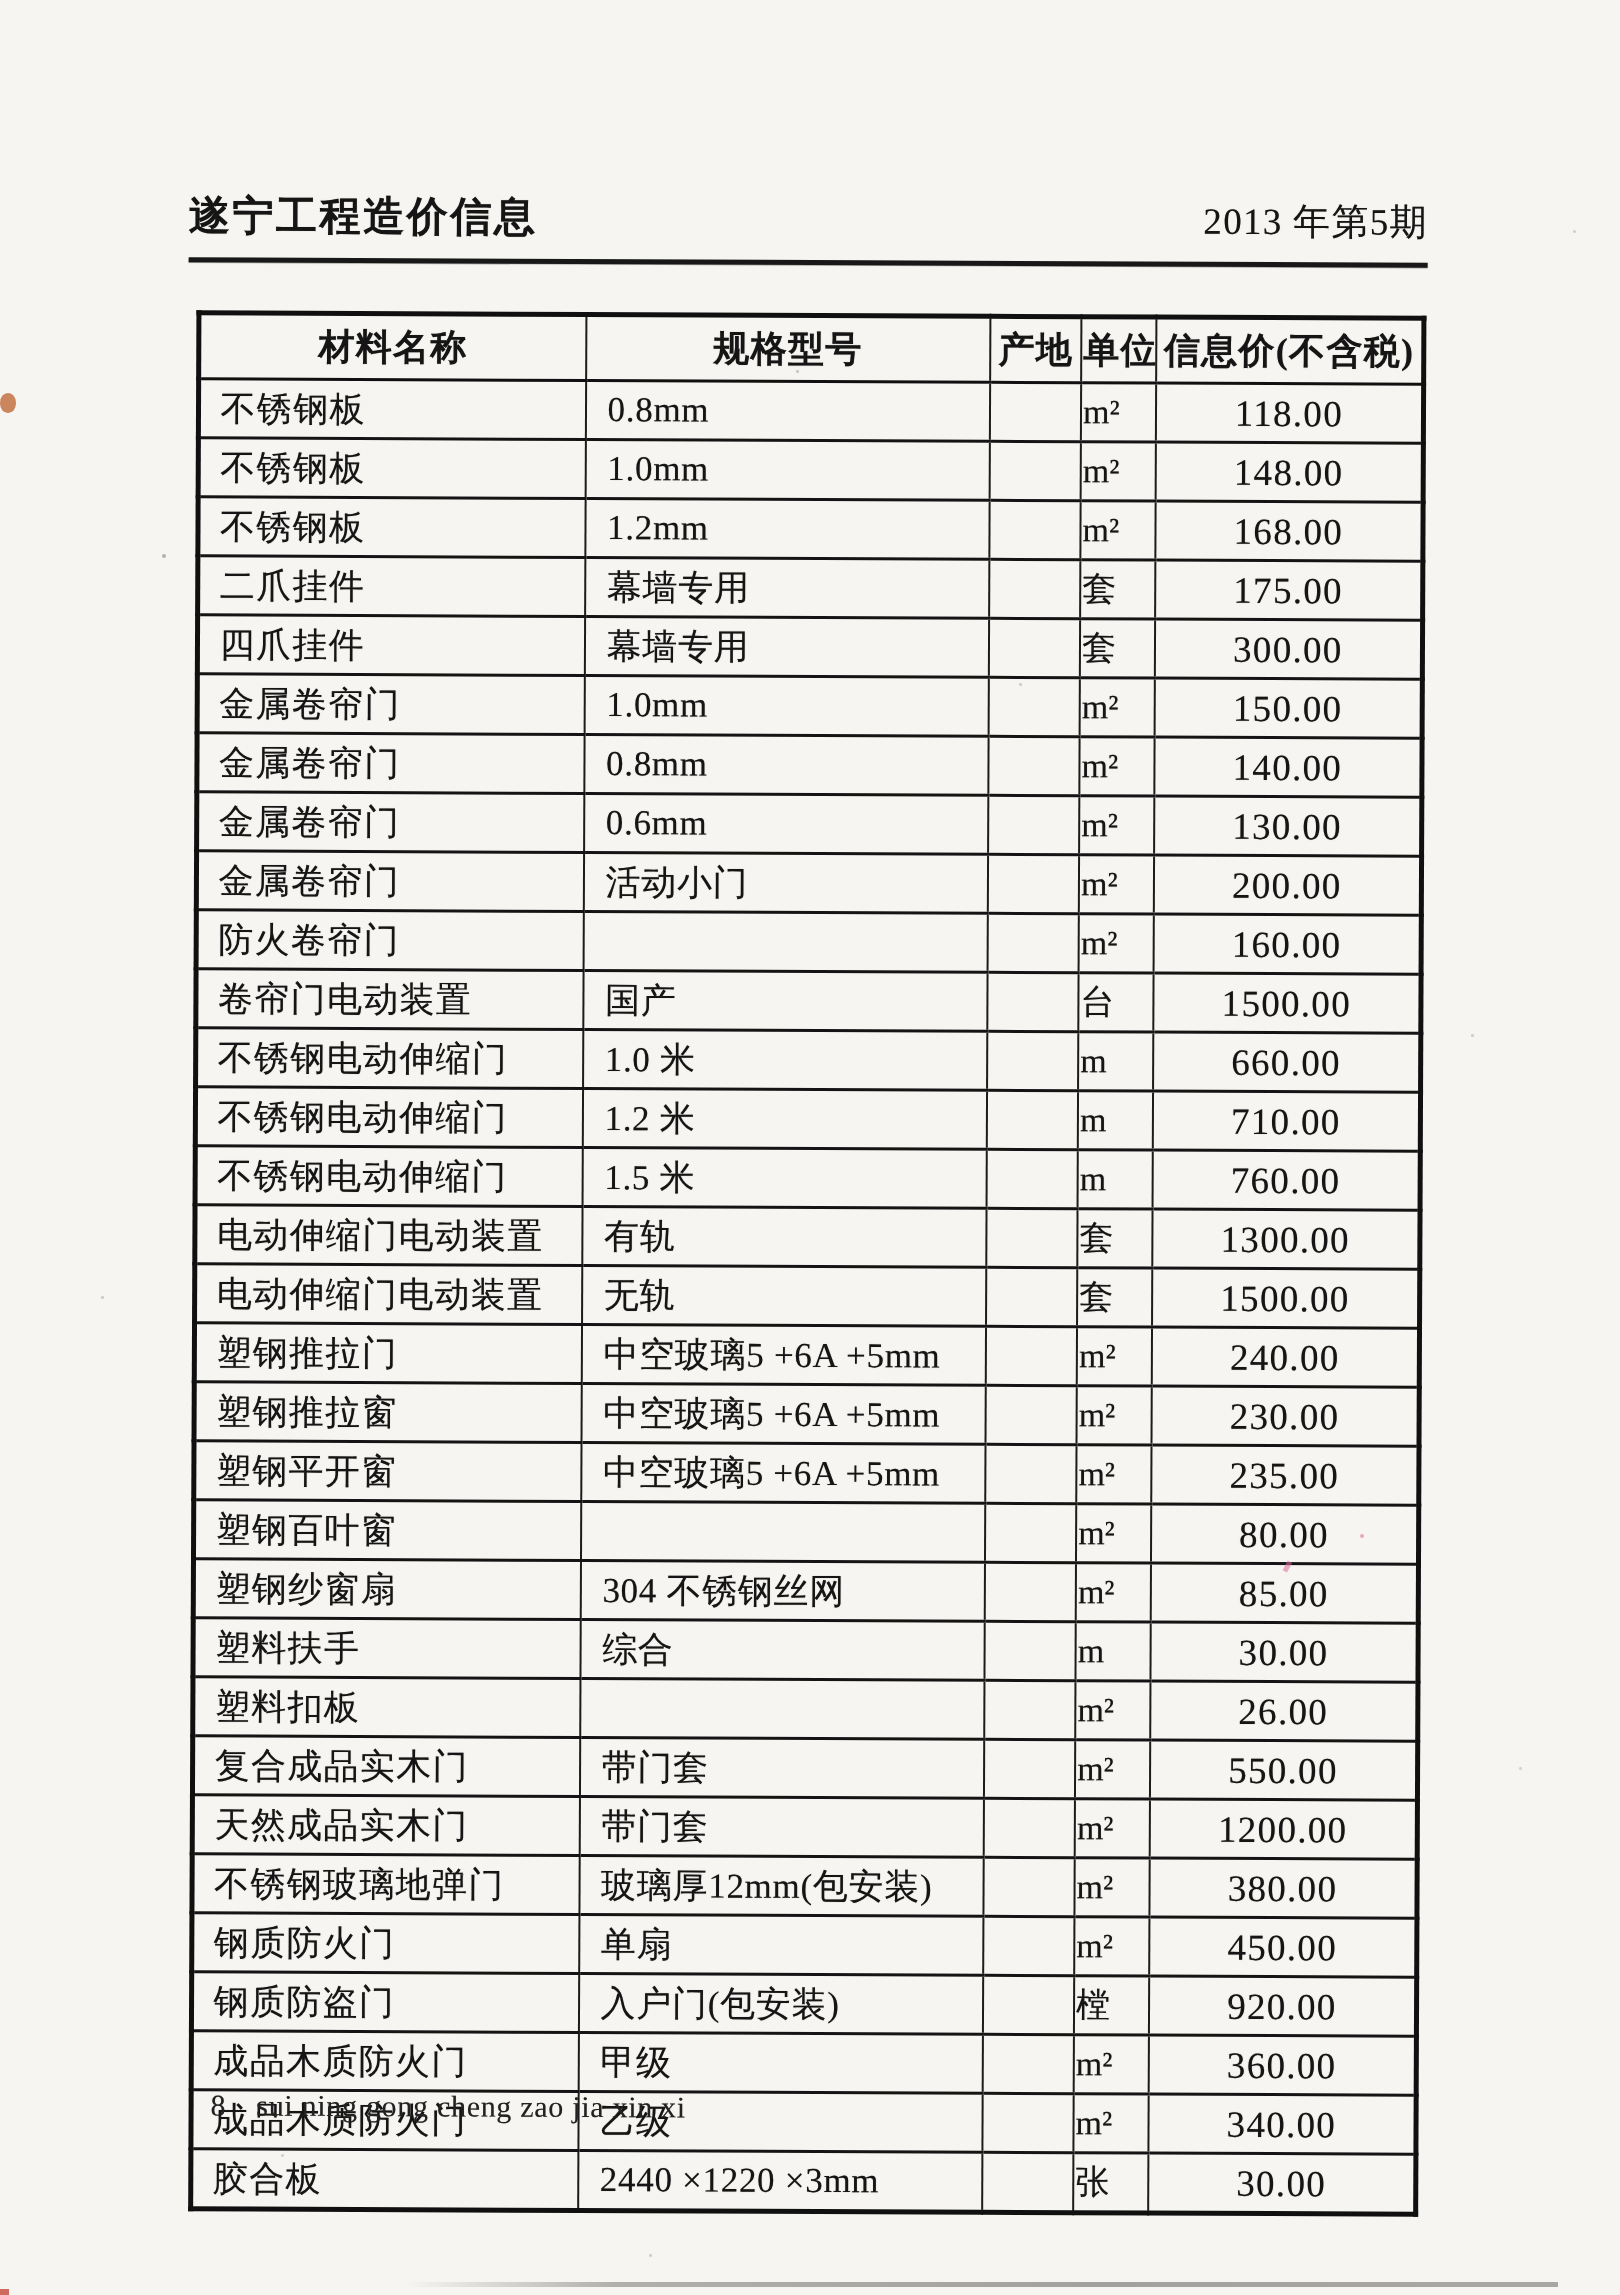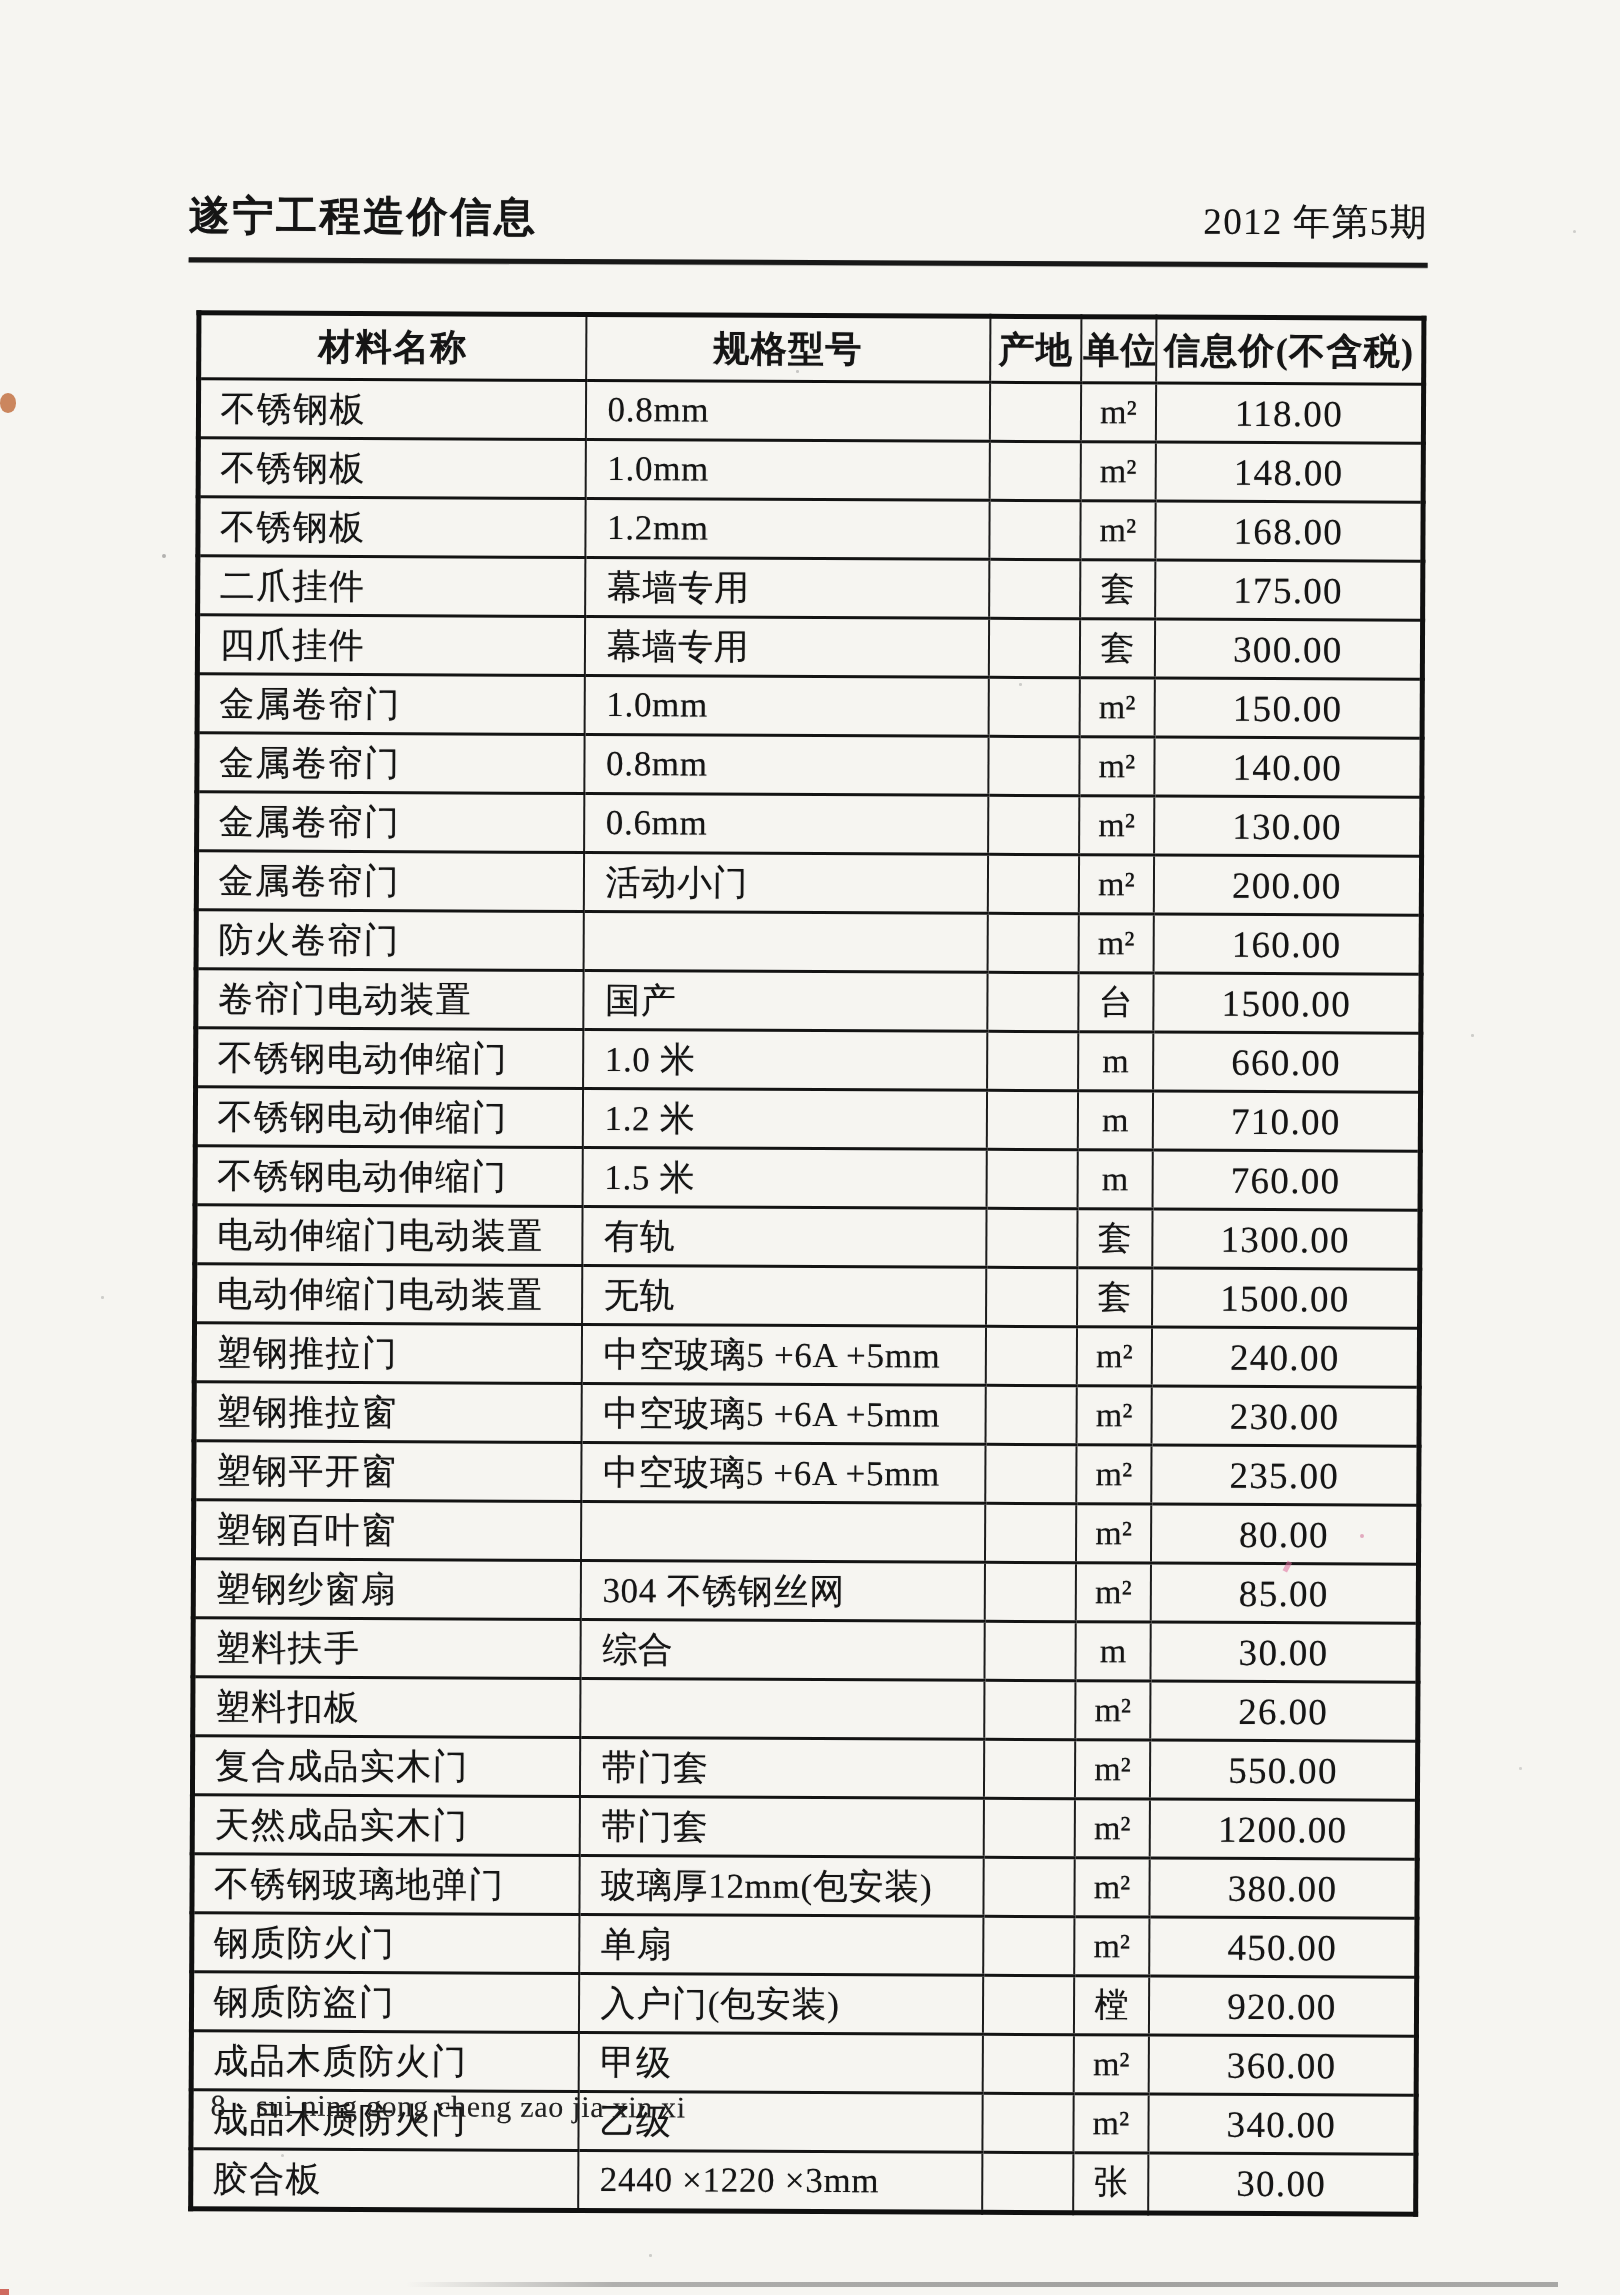--- a/index.html
+++ b/index.html
@@ -41,21 +41,21 @@
     letter-spacing:1.3px;vertical-align:middle;
   }
   td{
     height:54px;font-size:35px;vertical-align:middle;
     border-top:3.3px solid #141414;border-right:2px solid #1c1c1c;
   }
   th:last-child,td:last-child{border-right:none;}
   td.c0{padding-left:19.6px;letter-spacing:1.3px;}
   td.c1{padding-left:21px;letter-spacing:0.7px;}
   td.c2{text-align:center;}
-  td.c3{text-align:center;font-size:34px;}
+  td.c3{font-size:34px;}
   td.c4{text-align:center;font-size:37px;letter-spacing:1.3px;}
   
   .doc-footer{
     position:absolute;left:216px;top:2091px;font-size:30px;color:#222;
     letter-spacing:0.7px;text-shadow:0 0 0.7px rgba(20,20,20,.4);
   }
   .doc-footer .pagenum{margin-right:30px;}
   
   .artifact{position:absolute;pointer-events:none;}
   .speck-orange{left:0px;top:393px;width:15.7px;height:19.6px;border-radius:50%;
@@ -83,21 +83,21 @@
   }
 </style>
 </head>
 <body>
 
 <div class="page">
   <div class="tilt">
 
     <div class="doc-header">
       <div class="doc-title">遂宁工程造价信息</div>
-      <div class="doc-issue">2012 年第5期</div>
+      <div class="doc-issue">2013 年第5期</div>
     </div>
     <div class="header-rule"></div>
 
     <div class="table-wrap">
       <table>
         <colgroup>
           <col style="width:31.6%">
           <col style="width:33.0%">
           <col style="width:7.45%">
           <col style="width:6.1%">

